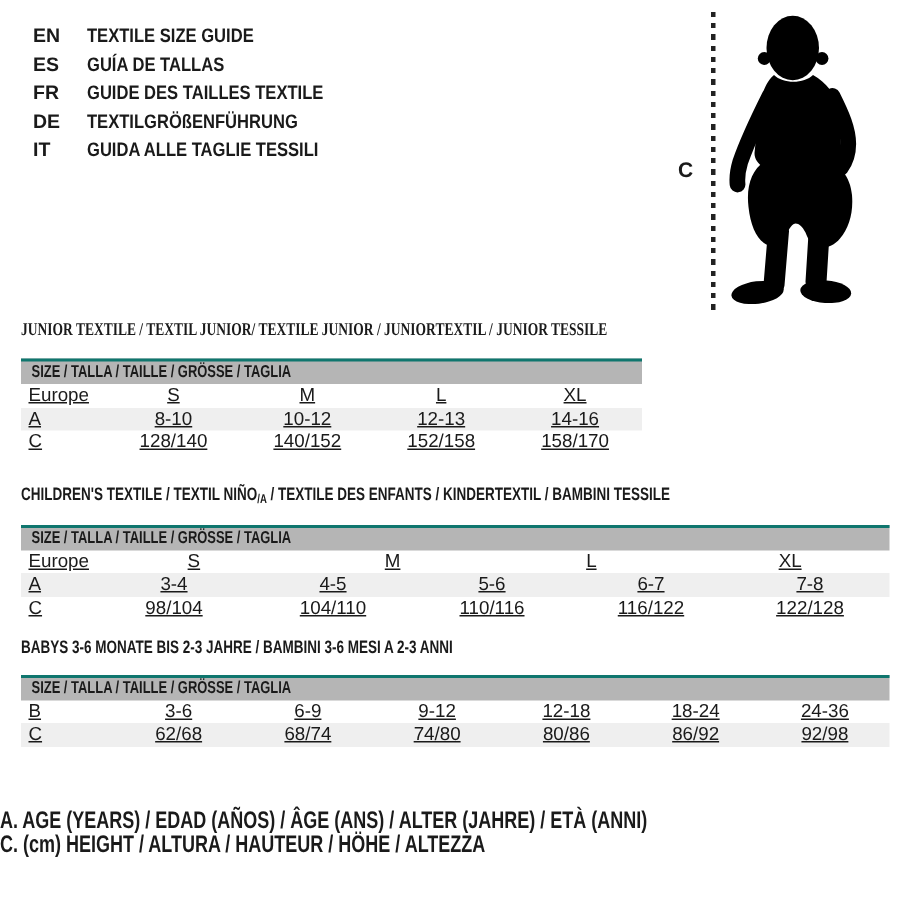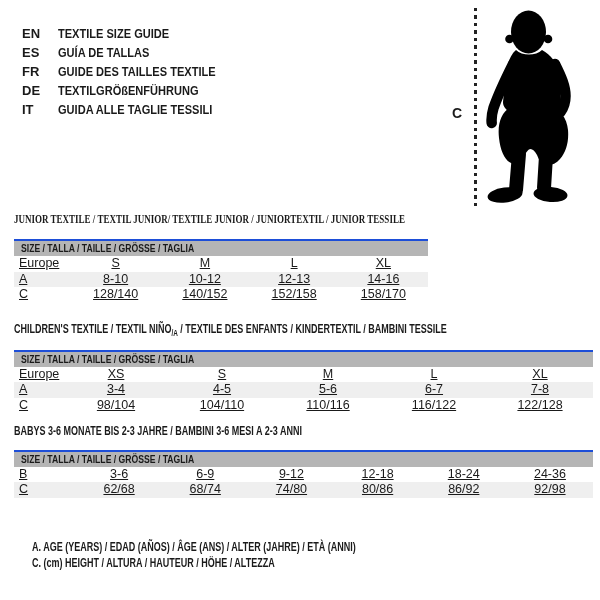--- a/index.html
+++ b/index.html
@@ -9,56 +9,56 @@
     font-family:"Liberation Sans", sans-serif;
     overflow:hidden;
   }
   .abs { position:absolute; }
 
   
   .cx   { display:inline-block; transform:scaleX(.75); transform-origin:0 50%; white-space:nowrap; }
   .cx85 { display:inline-block; transform:scaleX(.85); transform-origin:0 50%; white-space:nowrap; }
 
   
-  .lang { left:22px; top:14px;margin-top:10px; }
+  .lang { left:22px; top:14px; }
   .lang-row  { display:flex; line-height:19px; font-size:13px; font-weight:bold; }
   .lang-code { width:36px; flex:0 0 36px; }
 
   
   .measure-line {
     left:474px; top:8px; width:3px; height:199px;
     background:repeating-linear-gradient(to bottom, #222 0 3.5px, transparent 3.5px 7.5px);
   }
   .measure-label { left:452px; top:105px; font-size:14px; font-weight:bold; }
   .toddler { left:482px; top:6px; }
 
   
   .section { left:14px; }
   .sec-title { font-size:12px; font-weight:bold; line-height:14px; white-space:nowrap; }
   .size-bar {
-    background:#b5b5b5; border-top:2px solid #1d4ed8;
+    background:#b5b5b5; border-top:2px solid #0f766e;
     height:15px; line-height:15px; padding-left:7px;
     font-size:11.5px; font-weight:bold; color:#1a1a1a;
   }
   .trow { display:flex; height:15.5px; line-height:15.5px; font-size:12.5px;text-decoration:underline; }
   .trow.alt { background:#efefef; }
   .tlabel { flex:0 0 var(--lw); width:var(--lw); padding-left:5px; box-sizing:border-box; }
   .tcell  { flex:1; text-align:center; }
 
   .s1 { top:212px; width:414px; --lw:57px; }
   .s1 .sec-title { margin-bottom:13px;font-family:Liberation Serif, serif; }
   .s2 { top:322px; width:579px; --lw:49px; }
   .s2 .sec-title { margin-bottom:10px; }
   .s3 { top:424px; width:579px; --lw:62px; }
   .s3 .sec-title { line-height:15.5px; }
   .s3 .sec-title.last { margin-bottom:10px; }
   .subA { font-size:8.5px; vertical-align:-2.5px; letter-spacing:0; }
 
   
-  .footnotes { left:32px; top:540px; font-size:12px; font-weight:bold; line-height:15.5px; }
+  .footnotes { left:0; top:540px; font-size:16px; font-weight:bold; line-height:15.5px; }
 </style>
 </head>
 <body>
 
 <div class="abs lang">
   <div class="lang-row">
     <span class="lang-code">EN</span>
     <span class="cx85">TEXTILE SIZE GUIDE</span>
   </div>
   <div class="lang-row">
@@ -133,21 +133,20 @@
 
 <div class="abs section s2">
   <div class="sec-title">
     <span class="cx"><span>CHILDREN'S TEXTILE / TEXTIL NIÑO</span><span class="subA">/A</span><span> / TEXTILE DES ENFANTS / KINDERTEXTIL / BAMBINI TESSILE</span></span>
   </div>
   <div class="size-bar">
     <span class="cx">SIZE / TALLA / TAILLE / GRÖSSE / TAGLIA</span>
   </div>
   <div class="trow">
     <span class="tlabel">Europe</span>
-    <span class="tcell">XS</span>
     <span class="tcell">S</span>
     <span class="tcell">M</span>
     <span class="tcell">L</span>
     <span class="tcell">XL</span>
   </div>
   <div class="trow alt">
     <span class="tlabel">A</span>
     <span class="tcell">3-4</span>
     <span class="tcell">4-5</span>
     <span class="tcell">5-6</span>

